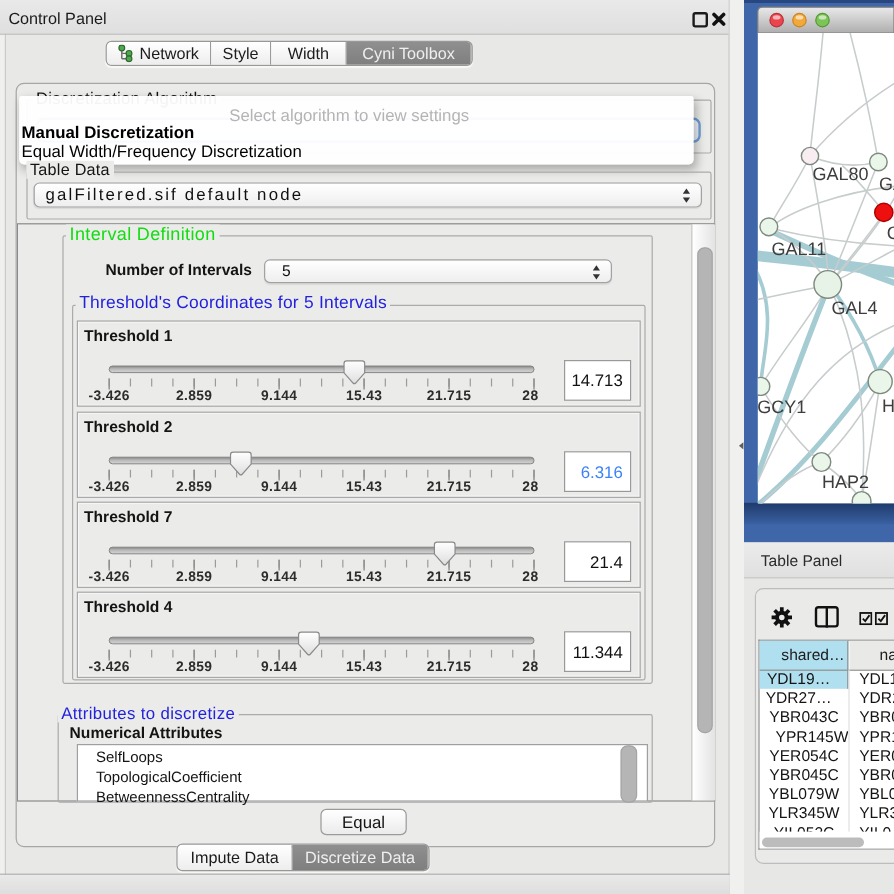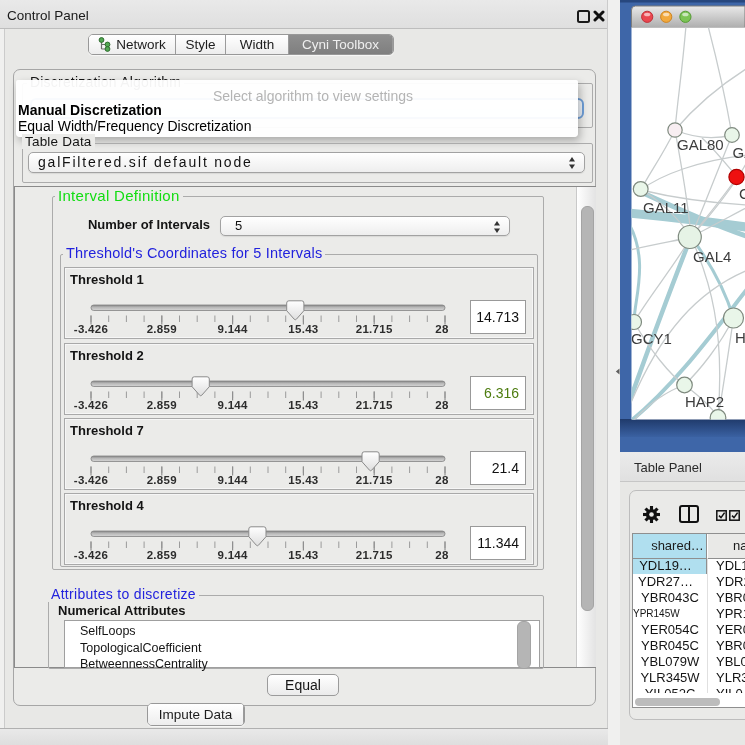--- a/index.html
+++ b/index.html
@@ -41,21 +41,21 @@
       </svg>Network</div>
     <div style="width:50px;border-right:1px solid #9b9b9b;background:linear-gradient(#ffffff,#ededed);color:#1c1c1c;font-size:13.5px;display:flex;align-items:center;justify-content:center;box-sizing:border-box">Style</div>
     <div style="width:63px;border-right:1px solid #9b9b9b;background:linear-gradient(#ffffff,#ededed);color:#1c1c1c;font-size:13.5px;display:flex;align-items:center;justify-content:center;box-sizing:border-box">Width</div>
     <div style="width:104px;border-right:1px solid #9b9b9b;background:linear-gradient(#8f8f8f,#7f7f7f);color:#efefef;font-size:13.5px;display:flex;align-items:center;justify-content:center;box-sizing:border-box">Cyni Toolbox</div>
   </div>
 <div style="position:absolute;left:13px;top:69px;width:581px;height:635px;background:#ebebe9;border:1.5px solid #a6a6a6;border-radius:7px"></div>
 <div style="position:absolute;left:22px;top:83px;width:569px;height:43px;border:1px solid #ababab;border-radius:2px"></div>
 <div style="position:absolute;left:27px;top:74px;background:#ebebe9;padding:0 3px;font-size:14px;letter-spacing:0.2px;color:#141414;white-space:nowrap">Discretization Algorithm</div>
 <div style="position:absolute;left:30px;top:98px;width:554px;height:21px;background:linear-gradient(#f4f8fc,#e8eef6);border:2px solid #6f9fd8;border-radius:6px;box-sizing:border-box"></div>
 <div style="position:absolute;left:16px;top:80px;width:562px;height:57px;background:rgba(255,255,255,0.95);border-radius:2px 2px 4px 4px;box-shadow:2px 4px 8px rgba(0,0,0,0.28)"></div>
-<div style="position:absolute;left:32px;top:88px;width:562px;text-align:center;font-size:14px;color:#b4b4b4">Select algorithm to view settings</div>
+<div style="position:absolute;left:10px;top:88px;width:562px;text-align:center;font-size:14px;color:#b4b4b4">Select algorithm to view settings</div>
 <div style="position:absolute;left:18px;top:102px;font-size:14px;font-weight:bold;color:#000">Manual Discretization</div>
 <div style="position:absolute;left:18px;top:118px;font-size:14px;color:#000">Equal Width/Frequency Discretization</div>
 <div style="position:absolute;left:22px;top:143px;width:569px;height:38px;border:1px solid #ababab;border-radius:2px"></div>
 <div style="position:absolute;left:22px;top:134px;background:#ebebe9;padding:0 3px;font-size:13.5px;letter-spacing:0.2px;color:#141414;white-space:nowrap">Table Data</div>
 <div style="position:absolute;left:28px;top:152px;width:557px;height:21px;background:linear-gradient(#ffffff,#eeeeee);border:1px solid #a2a2a2;border-radius:5px;box-shadow:0 1px 1px rgba(0,0,0,0.08);box-sizing:border-box;font-size:14px;color:#111;line-height:19px;padding-left:9px"><span style="letter-spacing:1.8px">galFiltered.sif default node</span><svg style="position:absolute;right:8px;top:3px" width="8" height="14" viewBox="0 0 8 14">
       <path d="M4 1 L7 5.4 L1 5.4 Z" fill="#333"></path>
       <path d="M4 13 L1 8.6 L7 8.6 Z" fill="#333"></path>
     </svg></div>
 <div style="position:absolute;left:14px;top:186px;width:582px;height:482px;border:1px solid #8a8a8a;box-sizing:border-box;background:#ebebe9"></div>
 <div style="position:absolute;left:576px;top:187px;width:19px;height:480px;background:linear-gradient(90deg,#ffffff,#e3e3e3);border-left:1px solid #c9c9c9"></div>
@@ -145,21 +145,21 @@
     <line x1="238.4" y1="48.5" x2="238.4" y2="57.5" stroke="#8f8f8f" stroke-width="1.2"></line>
     <text x="238.4" y="66" text-anchor="middle" font-family="Liberation Sans, sans-serif" font-size="11.5" letter-spacing="0.3" font-weight="bold" fill="#2c2c2c">15.43</text>
     <line x1="309.2" y1="48.5" x2="309.2" y2="57.5" stroke="#8f8f8f" stroke-width="1.2"></line>
     <text x="309.2" y="66" text-anchor="middle" font-family="Liberation Sans, sans-serif" font-size="11.5" letter-spacing="0.3" font-weight="bold" fill="#2c2c2c">21.715</text>
     <line x1="380.0" y1="48.5" x2="380.0" y2="57.5" stroke="#8f8f8f" stroke-width="1.2"></line>
     <text x="377.0" y="66" text-anchor="middle" font-family="Liberation Sans, sans-serif" font-size="11.5" letter-spacing="0.3" font-weight="bold" fill="#2c2c2c">28</text>
     <g transform="translate(135.7,40.5)">
       <path d="M -8.6 -4.5 Q -8.6 -6.7 -6.4 -6.7 L 6.4 -6.7 Q 8.6 -6.7 8.6 -4.5 L 8.6 3.2 L 1.1 11.7 Q 0 12.8 -1.1 11.7 L -8.6 3.2 Z" fill="url(#thg)" stroke="#8a8a8a" stroke-width="1"></path>
     </g>
   </svg>
-<div style="position:absolute;left:470px;top:376px;width:56px;height:34px;background:#fff;border:1px solid #999;box-sizing:border-box;font-size:14px;color:#4d7c0f;text-align:right;line-height:32px;padding-right:6px">6.316</div>
+<div style="position:absolute;left:470px;top:376px;width:56px;height:34px;background:#fff;border:1px solid #999;box-sizing:border-box;font-size:14px;color:#3b82f6;text-align:right;line-height:32px;padding-right:6px">6.316</div>
 <div style="position:absolute;left:64px;top:418px;width:468px;height:70px;border:1px solid #a9a9a9;box-shadow:inset 0 0 0 1px #f6f6f6;background:#ebebe9"></div>
 <div style="position:absolute;left:70px;top:423px;font-size:13px;font-weight:bold;color:#141414">Threshold 7</div>
 <svg style="position:absolute;left:65px;top:418px" width="467" height="70" viewBox="0 0 467 70">
     <rect x="26" y="38" width="354" height="5.5" rx="2.7" fill="url(#tg)" stroke="#828282" stroke-width="0.8"></rect>
     <line x1="26.0" y1="48.5" x2="26.0" y2="55" stroke="#9b9b9b" stroke-width="1"></line>
     <line x1="43.7" y1="48.5" x2="43.7" y2="55" stroke="#9b9b9b" stroke-width="1"></line>
     <line x1="61.4" y1="48.5" x2="61.4" y2="55" stroke="#9b9b9b" stroke-width="1"></line>
     <line x1="79.1" y1="48.5" x2="79.1" y2="55" stroke="#9b9b9b" stroke-width="1"></line>
     <line x1="96.8" y1="48.5" x2="96.8" y2="55" stroke="#9b9b9b" stroke-width="1"></line>
     <line x1="114.5" y1="48.5" x2="114.5" y2="55" stroke="#9b9b9b" stroke-width="1"></line>
@@ -239,20 +239,21 @@
 <div style="position:absolute;left:470px;top:526px;width:56px;height:34px;background:#fff;border:1px solid #999;box-sizing:border-box;font-size:14px;color:#111;text-align:right;line-height:32px;padding-right:6px">11.344</div>
 <div style="position:absolute;left:48px;top:595px;width:494px;height:72px;border:1px solid #ababab;border-radius:2px"></div>
 <div style="position:absolute;left:48px;top:586px;background:#ebebe9;padding:0 3px;font-size:14px;letter-spacing:0.3px;color:#2222dd;white-space:nowrap">Attributes to discretize</div>
 <div style="position:absolute;left:58px;top:603px;font-size:13px;font-weight:bold;color:#141414">Numerical Attributes</div>
 <div style="position:absolute;left:64px;top:620px;width:476px;height:48px;background:#fff;border:1px solid #9f9f9f;box-sizing:border-box"></div>
 <div style="position:absolute;left:80px;top:623px;font-size:12.5px;color:#141414;line-height:16.5px">SelfLoops<br>TopologicalCoefficient<br>BetweennessCentrality</div>
 <div style="position:absolute;left:517px;top:621px;width:12px;height:46px;background:#b5b5b5;border:1px solid #a4a4a4;border-radius:6px"></div>
 <div style="position:absolute;left:267px;top:674px;width:72px;height:22px;background:linear-gradient(#ffffff,#ebebeb);border:1px solid #9b9b9b;border-radius:5px;box-sizing:border-box;text-align:center;font-size:14px;color:#141414;line-height:20px">Equal</div>
 <div style="position:absolute;left:147px;top:703px;height:21px;display:flex;border:1px solid #989898;border-radius:5px;overflow:hidden;box-shadow:0 1px 1px rgba(255,255,255,0.7), inset 0 1px 0 rgba(255,255,255,0.8)">
     <div style="width:96px;border-right:1px solid #9b9b9b;background:linear-gradient(#ffffff,#ededed);color:#1c1c1c;font-size:13.5px;display:flex;align-items:center;justify-content:center;box-sizing:border-box">Impute Data</div>
+    <div style="width:113px;border-right:1px solid #9b9b9b;background:linear-gradient(#8f8f8f,#7f7f7f);color:#efefef;font-size:13.5px;display:flex;align-items:center;justify-content:center;box-sizing:border-box">Discretize Data</div>
   </div>
 <div style="position:absolute;left:0;top:728px;width:608px;height:17px;background:linear-gradient(#e9e9e9,#dddddd);border-top:1px solid #b0b0b0"></div>
 <svg style="position:absolute;left:620px;top:0" width="125" height="455" viewBox="0 0 125 455">
     <rect x="0" y="0" width="125" height="455" fill="#3e66a8"></rect>
     <rect x="0" y="0" width="125" height="2.5" fill="#27477e"></rect>
     <rect x="0" y="419" width="125" height="18" fill="url(#shd)"></rect>
     <rect x="0" y="437" width="125" height="18" fill="#3e66a8"></rect>
     <path d="M11.5 27.5 L11.5 10 Q11.5 6 15.5 6 L125 6 L125 27.5 Z" fill="url(#wtb)" stroke="#7d7d7d" stroke-width="1"></path>
     <circle cx="27.2" cy="16.8" r="5.6" fill="#ea464e" stroke="#bf3038" stroke-width="1"></circle>
     <ellipse cx="27.2" cy="14.5" rx="3.2" ry="1.8" fill="rgba(255,255,255,0.6)"></ellipse>
@@ -354,21 +355,21 @@
 <div style="position:absolute;left:632px;top:533px;width:113px;height:175px;background:#fff;border:1px solid #8f8f8f;border-right:none;box-sizing:border-box"></div>
 <div style="position:absolute;left:633px;top:534px;width:74px;height:40px;background:#b0dfef;border-right:1px solid #8f8f8f;box-sizing:border-box;text-align:center;font-size:13px;color:#1c1c1c;line-height:24px;text-indent:16px">shared…</div>
 <div style="position:absolute;left:708px;top:534px;width:37px;height:24px;background:#e9e9e7;font-size:13px;color:#1c1c1c;line-height:24px;padding-left:25px;overflow:hidden">na</div>
 <div style="position:absolute;left:633px;top:557.5px;width:112px;height:1px;background:#8f8f8f"></div>
 <div style="position:absolute;left:633px;top:558.0px;width:74px;height:16px;text-indent:-9px;text-align:center;font-size:13px;color:#141414;line-height:16px;overflow:hidden">YDL19…</div>
 <div style="position:absolute;left:716px;top:558.0px;width:29px;height:16px;font-size:13px;color:#141414;line-height:16px;overflow:hidden">YDL1</div>
 <div style="position:absolute;left:633px;top:574.0px;width:74px;height:16px;text-indent:-9px;text-align:center;font-size:13px;color:#141414;line-height:16px;overflow:hidden">YDR27…</div>
 <div style="position:absolute;left:716px;top:574.0px;width:29px;height:16px;font-size:13px;color:#141414;line-height:16px;overflow:hidden">YDR2</div>
 <div style="position:absolute;left:633px;top:590.0px;width:74px;height:16px;text-align:center;font-size:13px;color:#141414;line-height:16px;overflow:hidden">YBR043C</div>
 <div style="position:absolute;left:716px;top:590.0px;width:29px;height:16px;font-size:13px;color:#141414;line-height:16px;overflow:hidden">YBR0</div>
-<div style="position:absolute;left:633px;top:606.0px;width:74px;height:16px;text-align:left;font-size:10px;color:#141414;line-height:16px;overflow:hidden">YPR145W</div>
+<div style="position:absolute;left:633px;top:606.0px;width:74px;height:16px;text-align:right;font-size:13px;color:#141414;line-height:16px;overflow:hidden">YPR145W</div>
 <div style="position:absolute;left:716px;top:606.0px;width:29px;height:16px;font-size:13px;color:#141414;line-height:16px;overflow:hidden">YPR1</div>
 <div style="position:absolute;left:633px;top:622.0px;width:74px;height:16px;text-align:center;font-size:13px;color:#141414;line-height:16px;overflow:hidden">YER054C</div>
 <div style="position:absolute;left:716px;top:622.0px;width:29px;height:16px;font-size:13px;color:#141414;line-height:16px;overflow:hidden">YER0</div>
 <div style="position:absolute;left:633px;top:638.0px;width:74px;height:16px;text-align:center;font-size:13px;color:#141414;line-height:16px;overflow:hidden">YBR045C</div>
 <div style="position:absolute;left:716px;top:638.0px;width:29px;height:16px;font-size:13px;color:#141414;line-height:16px;overflow:hidden">YBR0</div>
 <div style="position:absolute;left:633px;top:654.0px;width:74px;height:16px;text-align:center;font-size:13px;color:#141414;line-height:16px;overflow:hidden">YBL079W</div>
 <div style="position:absolute;left:716px;top:654.0px;width:29px;height:16px;font-size:13px;color:#141414;line-height:16px;overflow:hidden">YBL0</div>
 <div style="position:absolute;left:633px;top:670.0px;width:74px;height:16px;text-align:center;font-size:13px;color:#141414;line-height:16px;overflow:hidden">YLR345W</div>
 <div style="position:absolute;left:716px;top:670.0px;width:29px;height:16px;font-size:13px;color:#141414;line-height:16px;overflow:hidden">YLR3</div>
 <div style="position:absolute;left:633px;top:686.0px;width:74px;height:16px;text-align:center;font-size:13px;color:#141414;line-height:16px;overflow:hidden">YIL052C</div>

